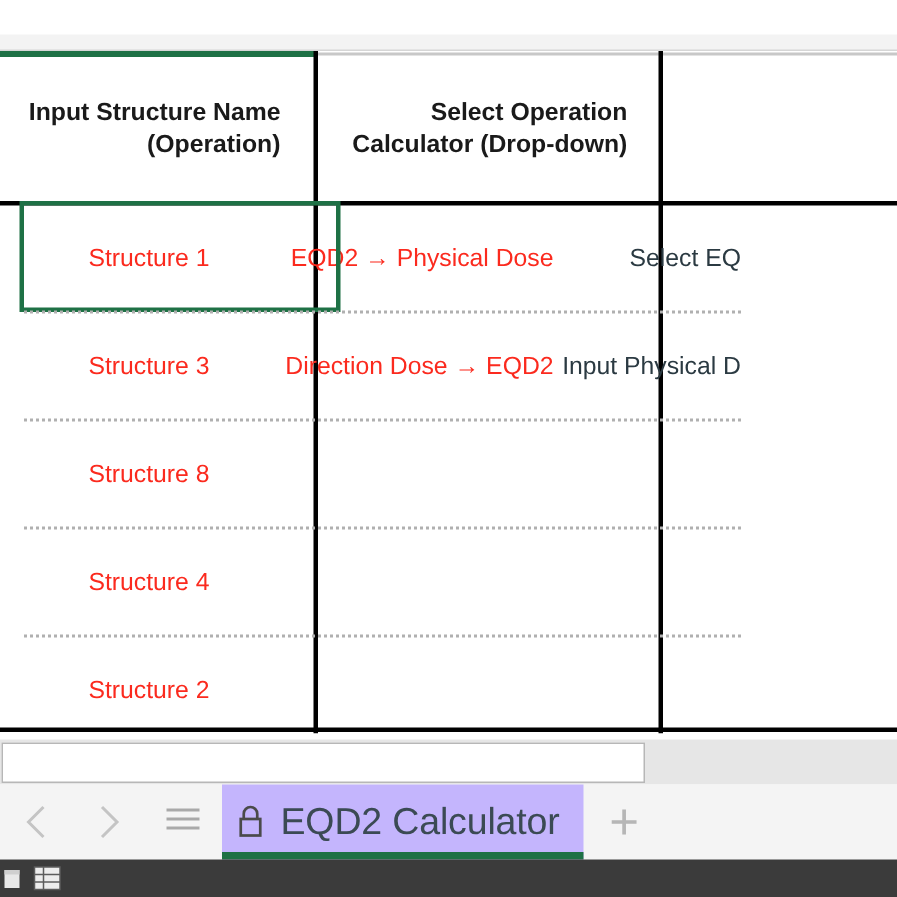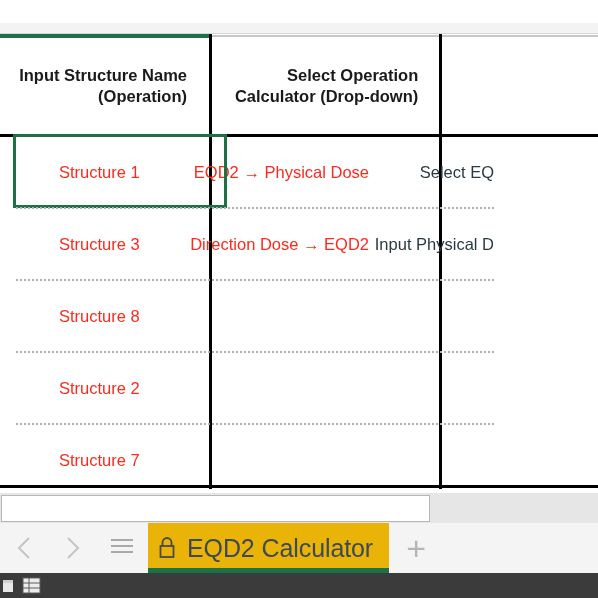--- a/index.html
+++ b/index.html
@@ -201,21 +201,21 @@
     align-items: center;
     justify-content: center;
   }
   .tab {
     position: relative;
     height: 50px;
     display: flex;
     align-items: center;
     padding: 0 16px 0 8px;
     box-sizing: border-box;
-    background: #eab308;
+    background: #c4b5fd;
   }
   .tab .lock {
     display: flex;
     align-items: center;
     margin-right: 9px;
   }
   .tab-label {
     font-size: 25px;
     color: #3b4a54;
     letter-spacing: -0.1px;
@@ -326,33 +326,33 @@
         <div class="cell col2">
           <span></span>
         </div>
         <div class="cell col3">
           <span></span>
         </div>
       </div>
 
       <div class="row">
         <div class="cell col1">
-          <span>Structure 2</span>
+          <span>Structure 4</span>
         </div>
         <div class="cell col2">
           <span></span>
         </div>
         <div class="cell col3">
           <span></span>
         </div>
       </div>
 
       <div class="row">
         <div class="cell col1">
-          <span>Structure 7</span>
+          <span>Structure 2</span>
         </div>
         <div class="cell col2">
           <span></span>
         </div>
         <div class="cell col3">
           <span></span>
         </div>
       </div>
 
     </div>

